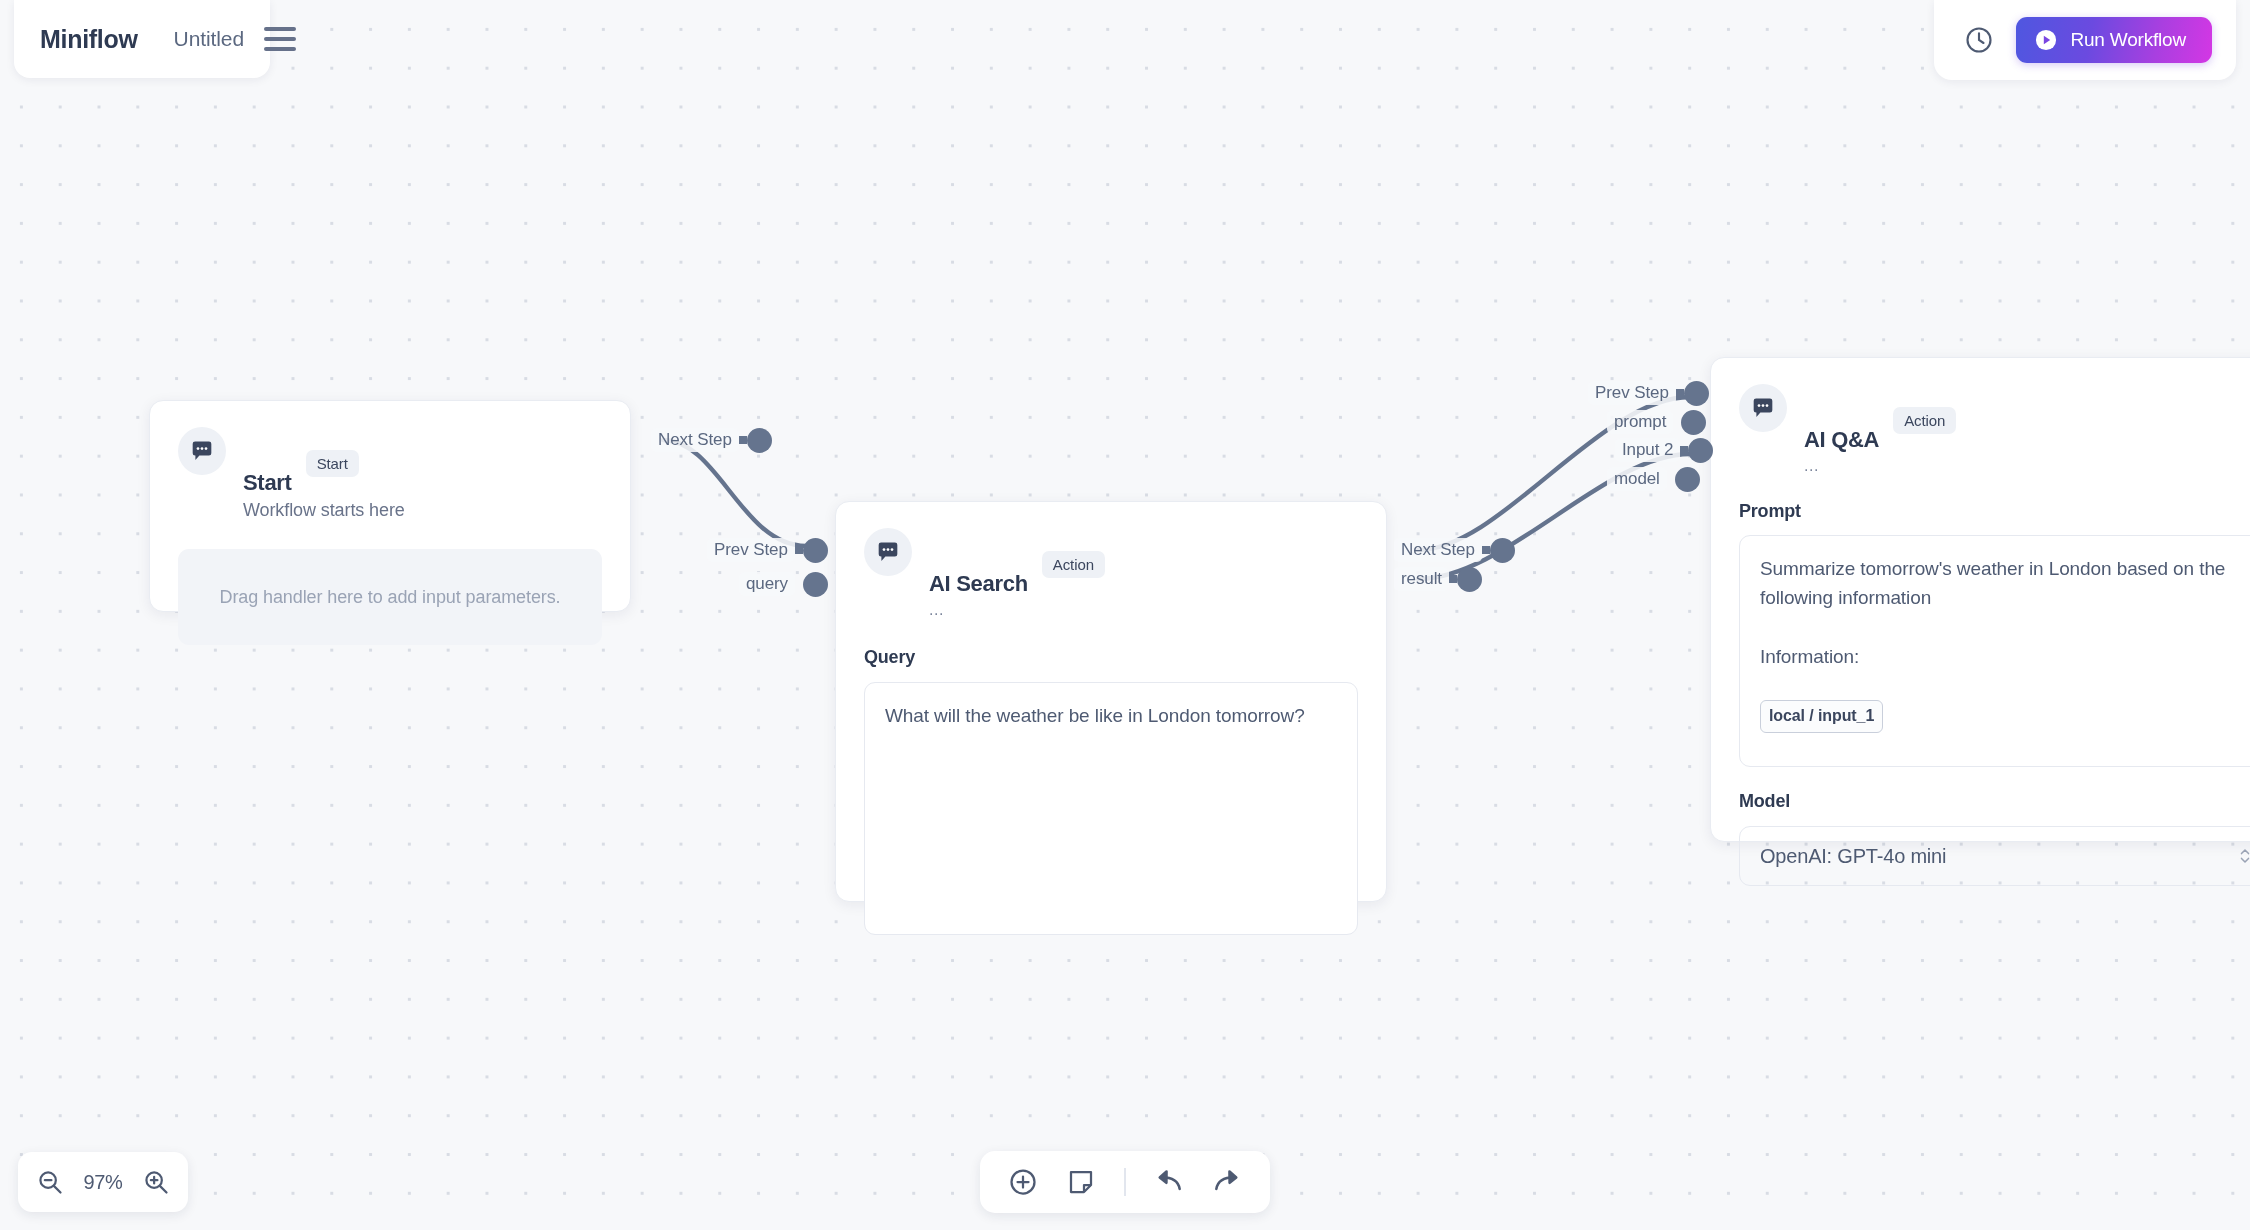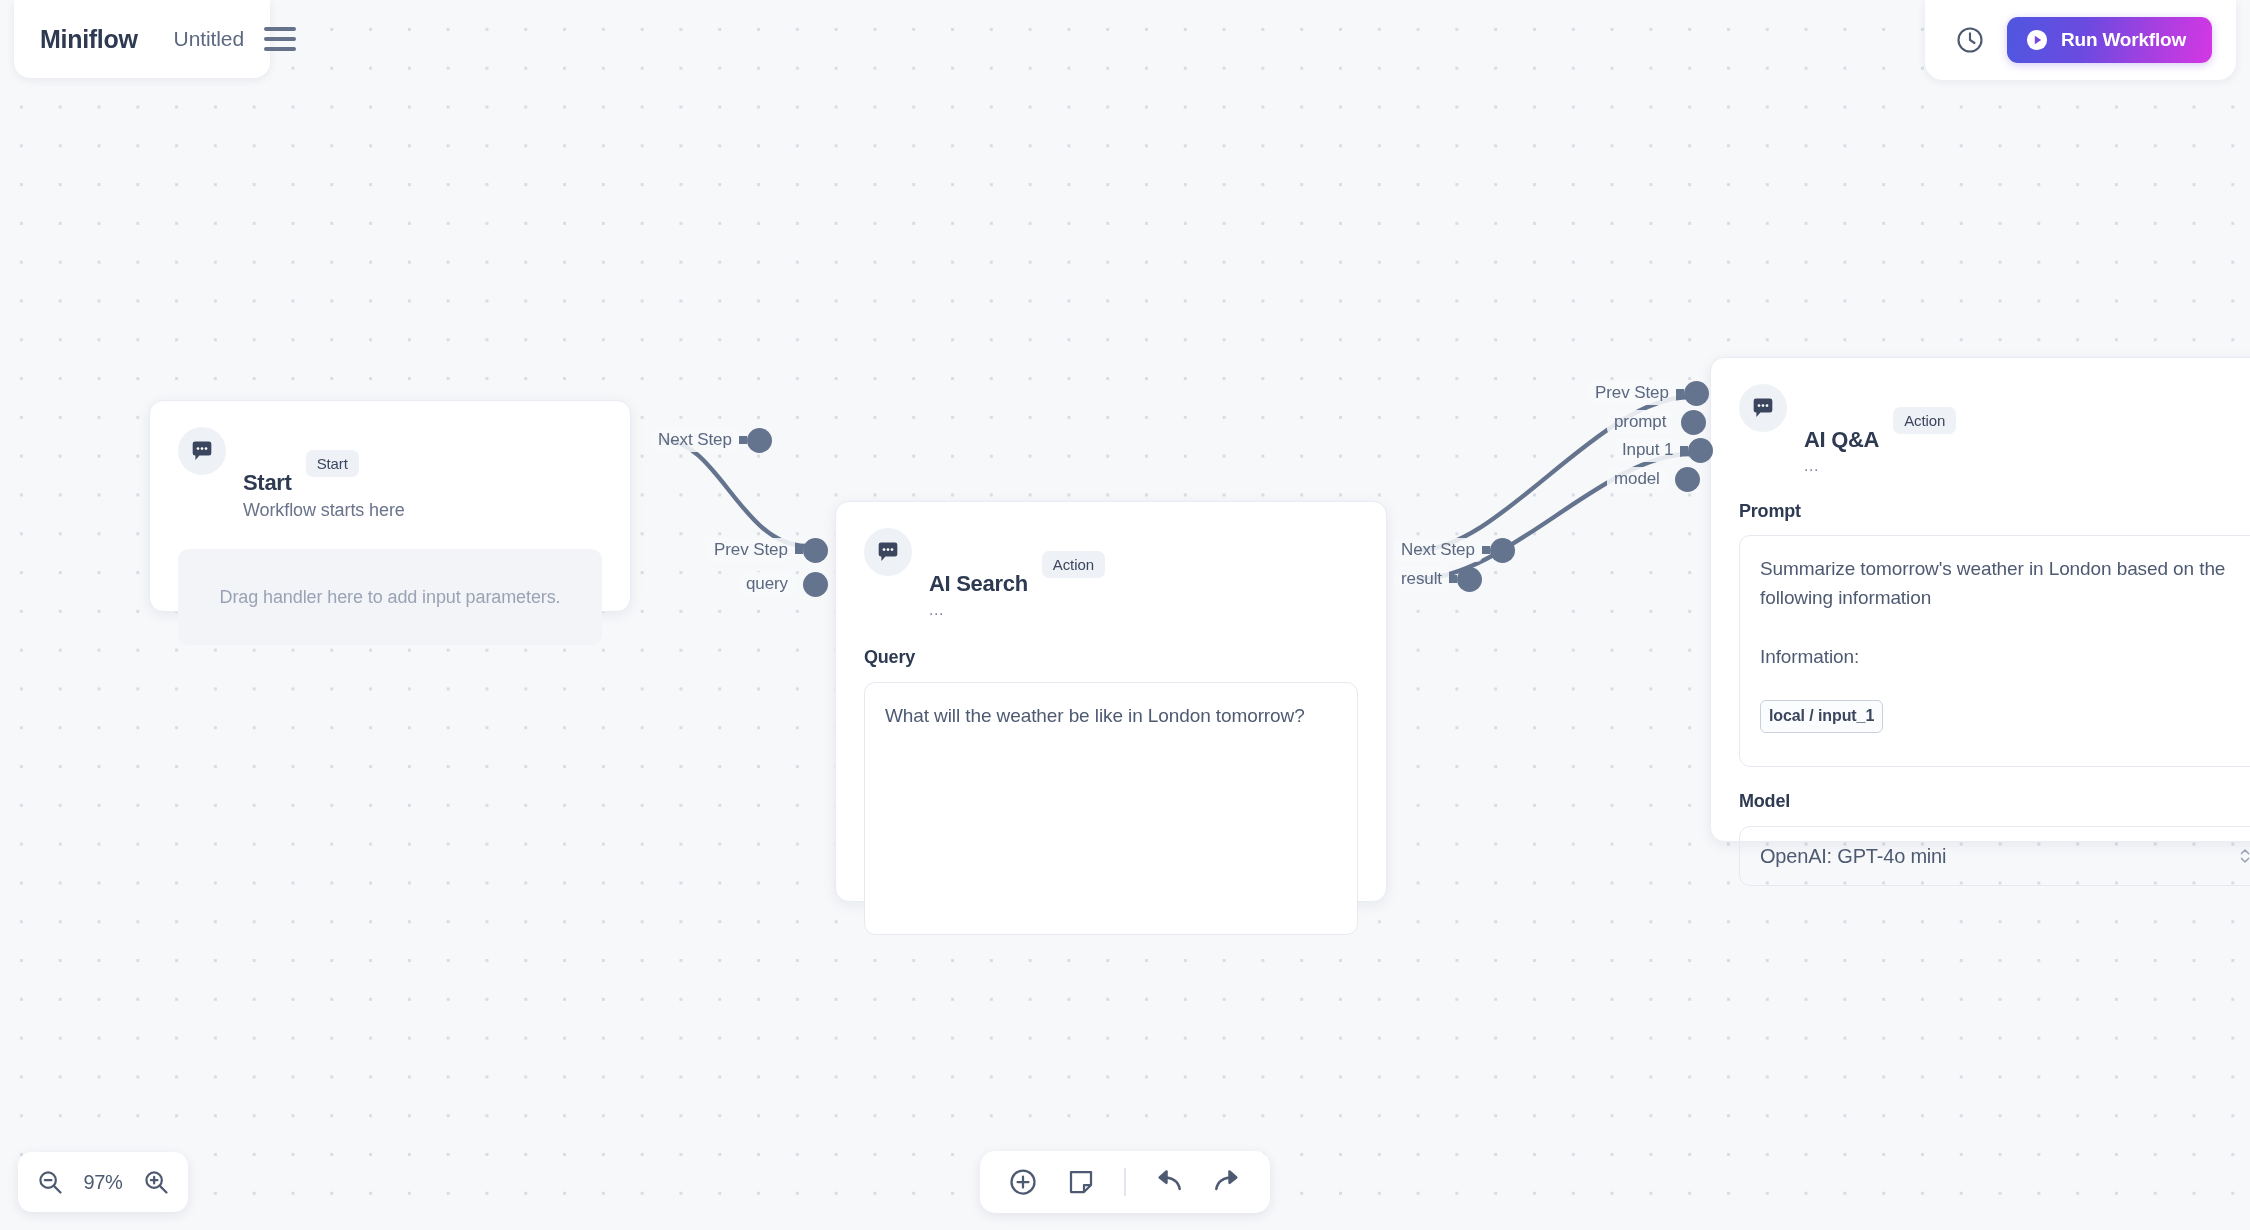--- a/index.html
+++ b/index.html
@@ -86,21 +86,21 @@
   .run-btn {
     display: flex; align-items: center; gap: 13px;
     height: 46px;
     padding: 0 26px 0 19px;
     border: none;
     border-radius: 11px;
     background: linear-gradient(100deg, #4f57e0 0%, #6b4ae0 38%, #a93fe0 72%, #d437e4 100%);
     color: #fff;
     font-family: "Liberation Sans", sans-serif;
     font-size: 19px;
-    font-weight: 700;
+    font-weight: 400;
     letter-spacing: -.2px;
     cursor: pointer;
     box-shadow: 0 2px 8px rgba(106,62,224,.28);
   }
   .play-icon { width: 22px; height: 22px; flex: none; }
 
   
   .edges { position: absolute; inset: 0; z-index: 5; pointer-events: none; }
 
   
@@ -444,21 +444,21 @@
     <div class="handle-label">Prev Step</div>
     <div class="handle-nub"></div>
     <div class="handle-dot"></div>
   </div>
   <div class="handle-row left" style="left:1607px; top:409px;">
     <div class="handle-label">prompt</div>
     <div class="handle-nub hidden"></div>
     <div class="handle-dot"></div>
   </div>
   <div class="handle-row left" style="left:1615px; top:437px;">
-    <div class="handle-label">Input 1</div>
+    <div class="handle-label">Input 2</div>
     <div class="handle-nub"></div>
     <div class="handle-dot"></div>
   </div>
   <div class="handle-row left" style="left:1607px; top:466px;">
     <div class="handle-label">model</div>
     <div class="handle-nub hidden"></div>
     <div class="handle-dot"></div>
   </div>
 
   <div class="zoom-bar">

